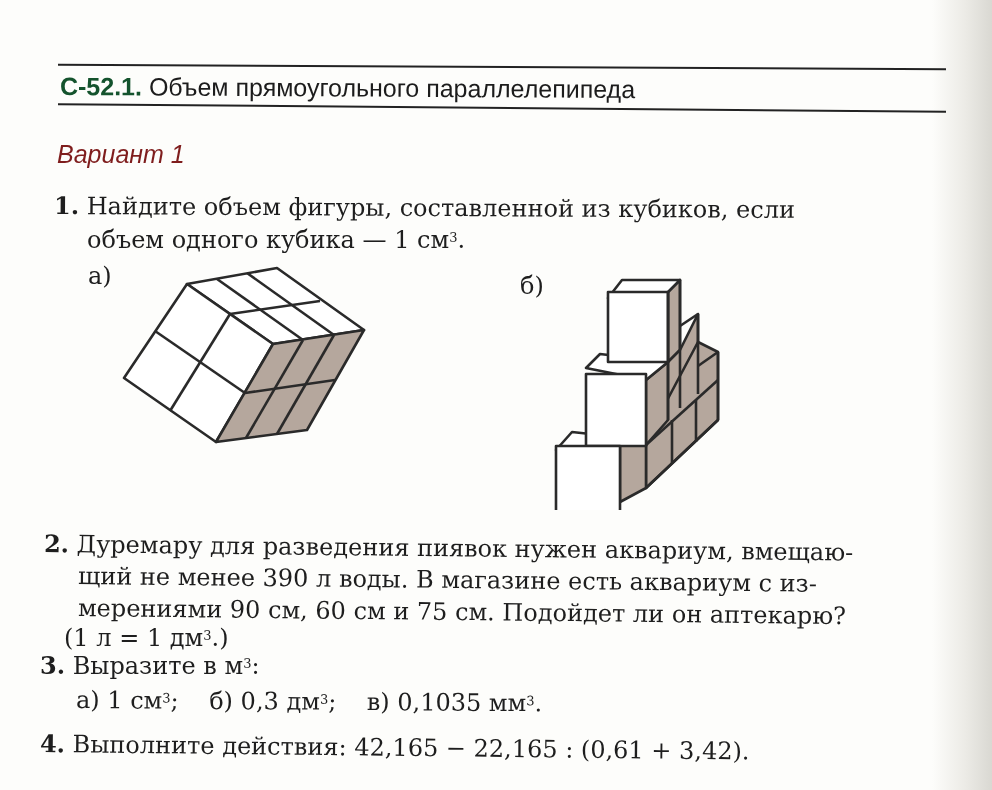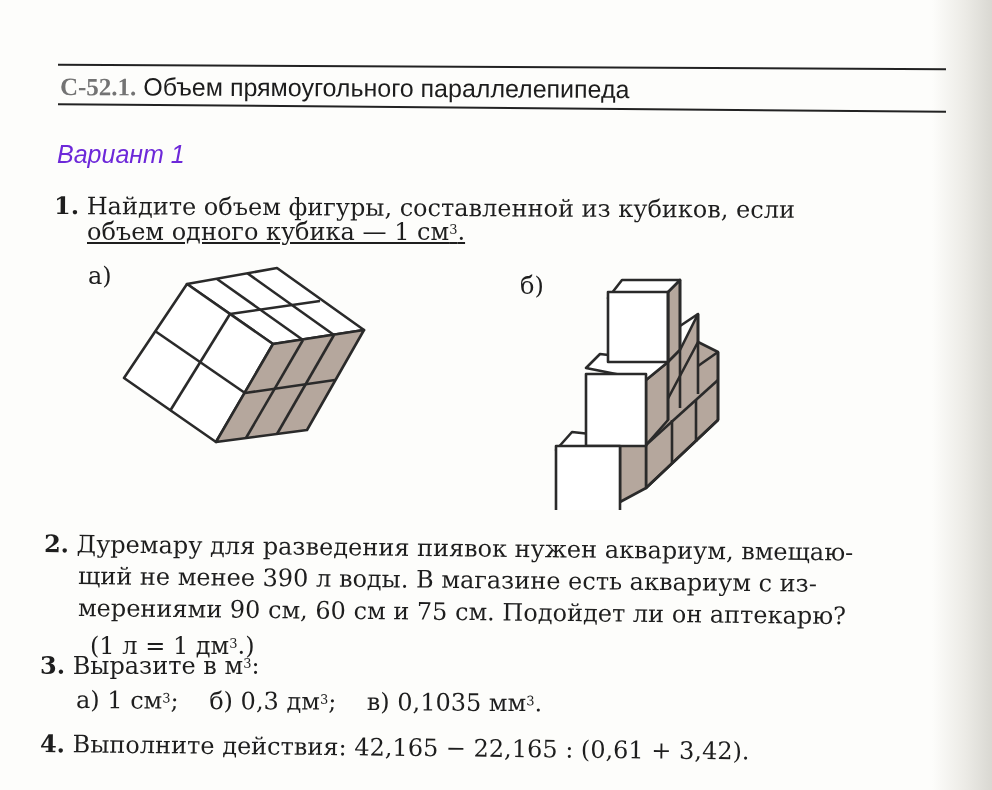--- a/index.html
+++ b/index.html
@@ -11,24 +11,24 @@
   .fold {
     position:absolute; right:0; top:0; width:60px; height:790px;
     background:linear-gradient(to right, rgba(253,253,251,0) 0%, #ecebe6 55%, #d9d8d2 100%);
   }
   .rule { position:absolute; height:2px; background:#222; }
   .title {
     position:absolute; left:60px; top:72px; font-family:"Liberation Sans", sans-serif;
     font-size:25px; color:#1c1c1c; transform:rotate(0.3deg); transform-origin:left;
     white-space:nowrap;
   }
-  .title b { font-weight:bold; color:#737373;font-family:Liberation Serif, serif; }
+  .title b { font-weight:bold; color:#14532d; }
   .variant {
     position:absolute; left:57px; top:140px; font-family:"Liberation Sans", sans-serif;
-    font-style:italic; font-size:25px; color:#6d28d9;
+    font-style:italic; font-size:25px; color:#7f1d1d;
   }
   .p { position:absolute; font-size:24px; line-height:32px; white-space:nowrap; transform-origin:left; }
   .p .num { font-weight:bold; }
   sup { font-size:13px; vertical-align:top; position:relative; top:-2px; }
   .label { position:absolute; font-size:24px; }
   svg { position:absolute; }
 </style>
 </head>
 <body>
 
@@ -40,21 +40,21 @@
   <span>Объем прямоугольного параллелепипеда</span>
 </div>
 <div class="rule" style="left:58px;top:107px;width:888px;transform:rotate(0.5deg);"></div>
 
 <div class="variant">Вариант 1</div>
 
 <div class="p" style="left:54px;top:190px;transform:rotate(0.3deg);">
   <span class="num">1.</span>
   <span>Найдите объем фигуры, составленной из кубиков, если</span>
 </div>
-<div class="p" style="left:87px;top:216px;text-decoration:underline;">
+<div class="p" style="left:87px;top:224px;">
   <span>объем одного кубика — 1 см</span><sup>3</sup><span>.</span>
 </div>
 
 <div class="label" style="left:88px;top:262px;">а)</div>
 <div class="label" style="left:520px;top:272px;">б)</div>
 
 <svg width="260" height="200" style="left:120px;top:264px;" viewBox="0 0 260 200">
   <g stroke="#2a2a2a" stroke-width="2.6" fill="#fff" stroke-linejoin="round">
 
     <polygon points="67,20 157,4 244,66 153,80"></polygon>
@@ -109,21 +109,21 @@
 <div class="p" style="left:44px;top:528px;transform:rotate(0.6deg);">
   <span class="num">2.</span>
   <span>Дуремару для разведения пиявок нужен аквариум, вмещаю-</span>
 </div>
 <div class="p" style="left:78px;top:560px;transform:rotate(0.6deg);">
   <span>щий не менее 390 л воды. В магазине есть аквариум с из-</span>
 </div>
 <div class="p" style="left:78px;top:592px;transform:rotate(0.6deg);">
   <span>мерениями 90 см, 60 см и 75 см. Подойдет ли он аптекарю?</span>
 </div>
-<div class="p" style="left:90px;top:622px;margin-top:8px;">
+<div class="p" style="left:64px;top:622px;">
   <span>(1 л = 1 дм</span><sup>3</sup><span>.)</span>
 </div>
 
 <div class="p" style="left:40px;top:650px;text-align:center;">
   <span class="num">3.</span>
   <span>Выразите в м</span><sup>3</sup><span>:</span>
 </div>
 <div class="p" style="left:76px;top:684px;transform:rotate(0.4deg);">
   <span><span>а)</span> <span>1 см</span><sup>3</sup><span>;</span></span>
   &nbsp;&nbsp;

